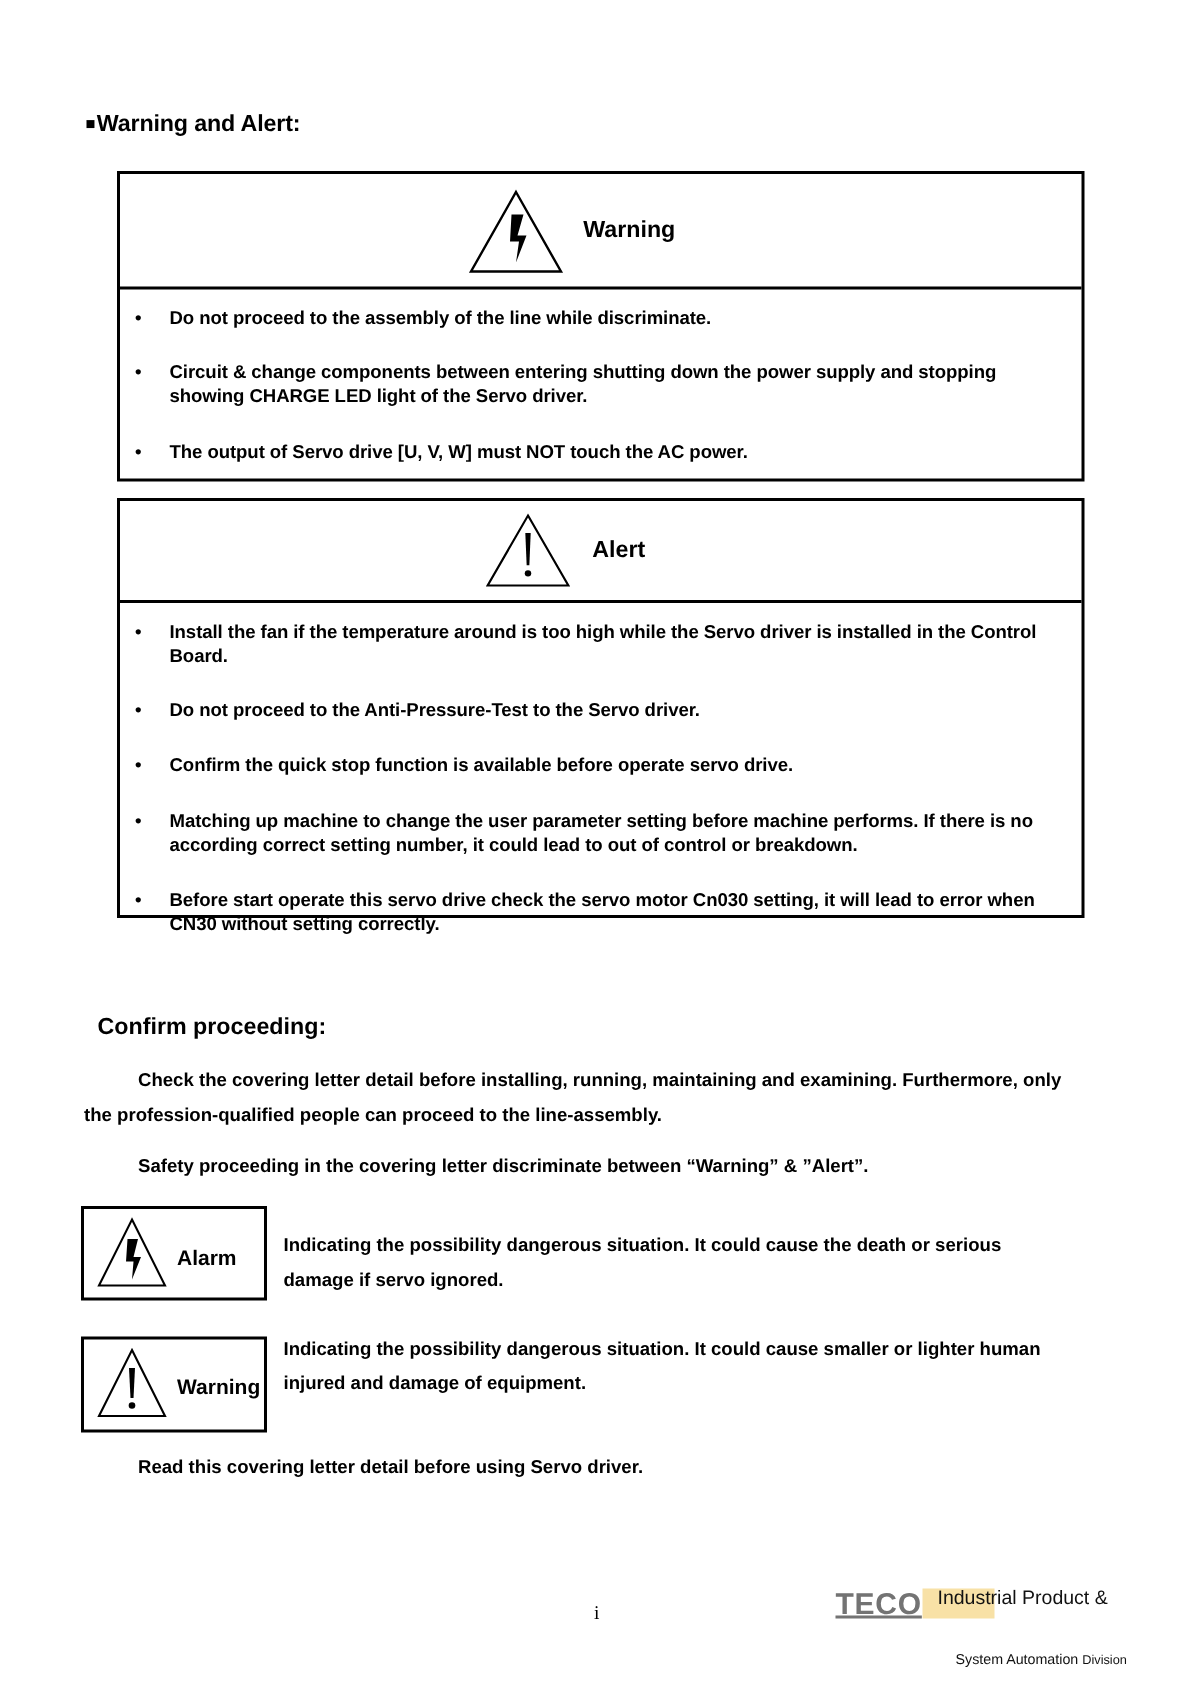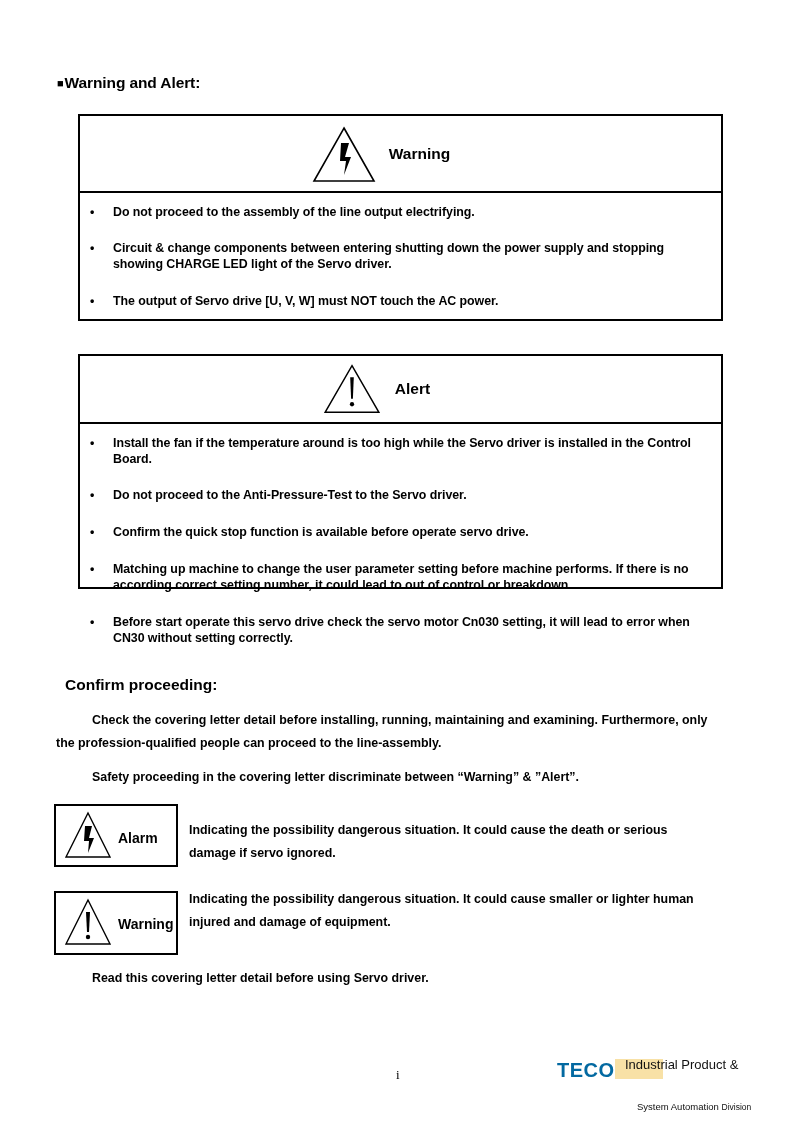--- a/index.html
+++ b/index.html
@@ -25,21 +25,21 @@
   .sub-heading { left: 65px; top: 676px; font-size: 15.5px; }
   .para { font-size: 12.4px; line-height: 23px; }
 
   .legend-box { position: absolute; left: 54px; width: 124px; border: 2px solid #000; box-sizing: border-box; }
   .legend-box .icon { position: absolute; left: 8px; width: 52px; height: 48px; }
   .legend-box .lbl { position: absolute; font-size: 14px; }
   .legend-desc { position: absolute; left: 189px; font-size: 12.4px; line-height: 23px; width: 560px; }
 
   .footer-page { left: 396px; top: 1067px; font-family: "Liberation Serif", serif; font-weight: normal; font-size: 13px; }
   .logo { position: absolute; left: 555px; top: 1056px; width: 200px; height: 26px; }
-  .logo .teco { position: absolute; left: 2px; top: 3px; font-size: 20px; font-weight: bold; color: #0369a1; letter-spacing: 0.5px; font-family: "Liberation Sans", sans-serif; }
+  .logo .teco { position: absolute; left: 2px; top: 3px; font-size: 20px; font-weight: bold; color: #737373; letter-spacing: 0.5px; font-family: "Liberation Sans", sans-serif; text-decoration: underline; }
   .logo .band { position: absolute; left: 60px; top: 3px; width: 48px; height: 20px; background: #f8e1a6; }
   .logo .l1 { position: absolute; left: 70px; top: 1px; font-size: 13px; font-weight: normal; color: #111; }
   .logo .l2 { position: absolute; left: 82px; top: 12px; font-size: 9.5px; font-weight: normal; color: #111; white-space: nowrap; margin-top: 33px; }
   .logo .l2 .small { font-size: 8.5px; }
 </style>
 </head>
 <body>
 
 <div class="abs section-heading">
   <span class="sq">■</span><span>Warning and Alert:</span>
@@ -49,27 +49,27 @@
   <div class="box-head" style="height:77px;">
     <div class="hdr">
       <svg class="icon" viewBox="0 0 66 58" style="margin-left:-40px;">
         <polygon points="33,3 63,56 3,56" fill="none" stroke="#000" stroke-width="1.6"></polygon>
         <polygon points="30,18 38,18 34,32 40,32 33,50 35,36 29,36" fill="#000"></polygon>
       </svg>
       <span class="title">Warning</span>
     </div>
   </div>
   <ul class="bullets">
-    <li style="top:88px;"><span class="dot">•</span><span>Do not proceed to the assembly of the line output electrifying.</span></li>
+    <li style="top:88px;"><span class="dot">•</span><span>Do not proceed to the assembly of the line while discriminate.</span></li>
     <li style="top:124px;"><span class="dot">•</span><span>Circuit &amp; change components between entering shutting down the power supply and stopping showing CHARGE LED light of the Servo driver.</span></li>
     <li style="top:177px;"><span class="dot">•</span><span>The output of Servo drive [U, V, W] must NOT touch the AC power.</span></li>
   </ul>
 </div>
 
-<div class="box" style="top:354px; height:235px;">
+<div class="box" style="top:332px; height:280px;">
   <div class="box-head" style="height:68px;">
     <div class="hdr">
       <svg class="icon" viewBox="0 0 66 58" style="margin-left:-50px; width:62px; height:52px;">
         <polygon points="33,3 63,55 3,55" fill="none" stroke="#000" stroke-width="1.6"></polygon>
         <polygon points="31,16 35,16 34,40 32,40" fill="#000"></polygon>
         <circle cx="33" cy="46" r="2.4" fill="#000"></circle>
       </svg>
       <span class="title">Alert</span>
     </div>
   </div>

